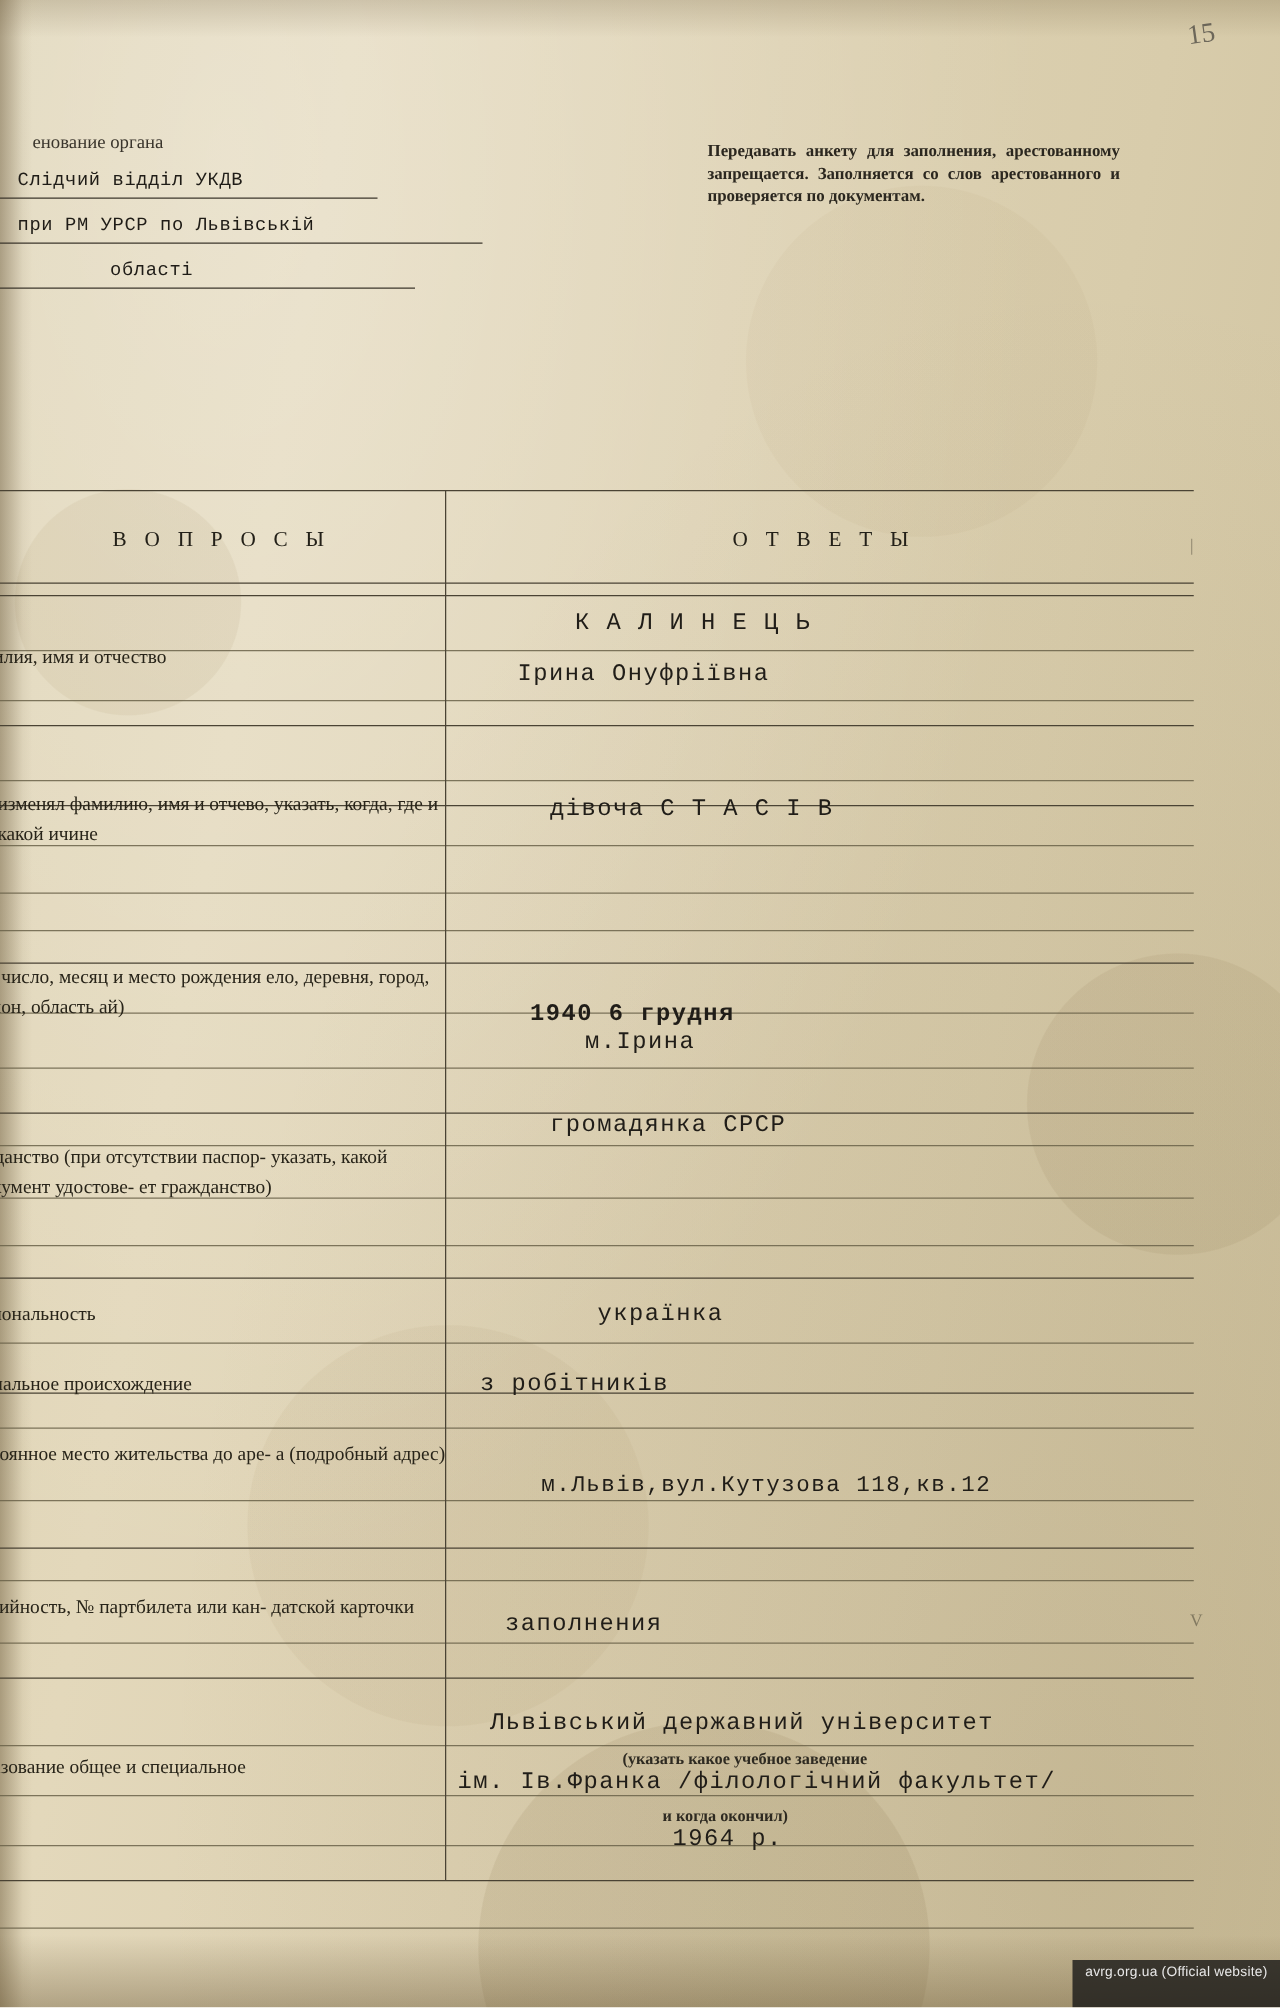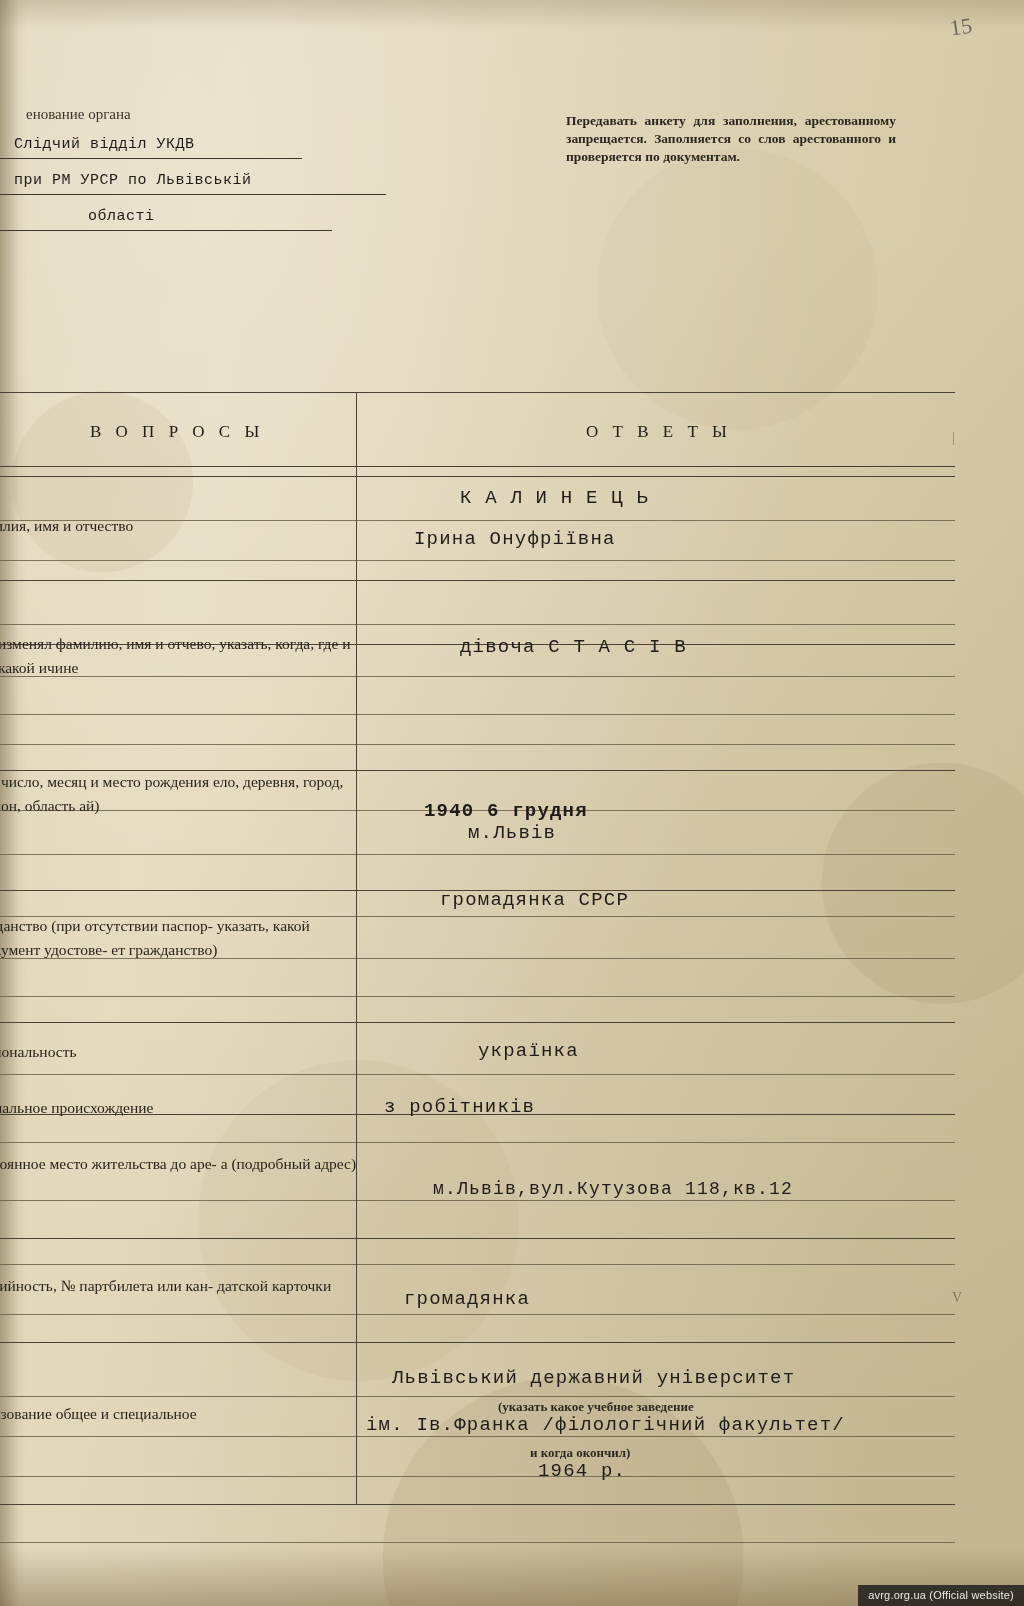--- a/index.html
+++ b/index.html
@@ -176,21 +176,21 @@
     opacity: .75;
   }
   .watermark {
     position: absolute;
     right: 0;
     bottom: 0;
     background: rgba(20,20,20,0.78);
     color: #e8e8e8;
     font-family: "Liberation Sans", sans-serif;
     font-size: 11px;
-    padding: 4px 10px 5px 10px;
+    padding: 4px 10px 22px 10px;
     letter-spacing: .2px;
   }
   .margin-mark {
     position: absolute;
     font-family: "Liberation Serif", serif;
     color: #55503f;
     opacity: .6;
     font-size: 14px;
   }
 </style>
@@ -270,40 +270,40 @@
     <div class="vline" style="left:366px; top:0px; height:1112px;"></div>
 
     <div class="colhead" style="left:100px; top:30px;">В О П Р О С Ы</div>
     <div class="colhead" style="left:596px; top:30px;">О Т В Е Т Ы</div>
 
     <div class="qtext" style="top:122px;">амилия, имя и отчество</div>
     <div class="ans" style="left:470px; top:95px;">К А Л И Н Е Ц Ь</div>
     <div class="ans" style="left:424px; top:136px;">Ірина    Онуфріївна</div>
 
     <div class="qtext" style="top:240px;">ли изменял фамилию, имя и отчево, указать, когда, где и по какой ичине</div>
-    <div class="ans" style="left:450px; top:244px;margin-left:20px;">дівоча  С Т А С І В</div>
+    <div class="ans" style="left:450px; top:244px;">дівоча  С Т А С І В</div>
 
     <div class="qtext" style="top:378px;">од, число, месяц и место рождения ело, деревня, город, район, область ай)</div>
     <div class="ans" style="left:434px; top:408px;font-weight:bold;">1940   6 грудня</div>
-    <div class="ans" style="left:478px; top:430px;">м.Львів</div>
+    <div class="ans" style="left:478px; top:430px;">м.Ірина</div>
 
     <div class="qtext" style="top:522px;">ажданство (при отсутствии паспор- указать, какой документ удостове- ет гражданство)</div>
     <div class="ans" style="left:450px; top:497px;">громадянка СРСР</div>
 
     <div class="qtext" style="top:1px; position:absolute; top:648px;">ациональность</div>
     <div class="ans" style="left:488px; top:648px;">українка</div>
 
     <div class="qtext" style="top:704px;">оциальное происхождение</div>
     <div class="ans" style="left:394px; top:704px;">з  робітників</div>
 
     <div class="qtext" style="top:760px;">остоянное место жительства до аре- а (подробный адрес)</div>
     <div class="ans" style="left:400px; top:787px; font-size:18px;margin-left:43px;">м.Львів,вул.Кутузова 118,кв.12</div>
 
     <div class="qtext" style="top:882px;">артийность, № партбилета или кан- датской карточки</div>
-    <div class="ans" style="left:414px; top:896px;">громадянка</div>
+    <div class="ans" style="left:414px; top:896px;">заполнения</div>
 
     <div class="qtext" style="top:1010px;">бразование общее и специальное</div>
     <div class="ans" style="left:402px; top:975px;">Львівський  державний університет</div>
     <div class="ans small" style="left:508px; top:1007px;">(указать какое учебное заведение</div>
     <div class="ans" style="left:376px; top:1022px;">ім. Ів.Франка  /філологічний факультет/</div>
     <div class="ans small" style="left:540px; top:1053px;">и когда окончил)</div>
     <div class="ans" style="left:548px; top:1068px;">1964 р.</div>
 
   </div>
 

